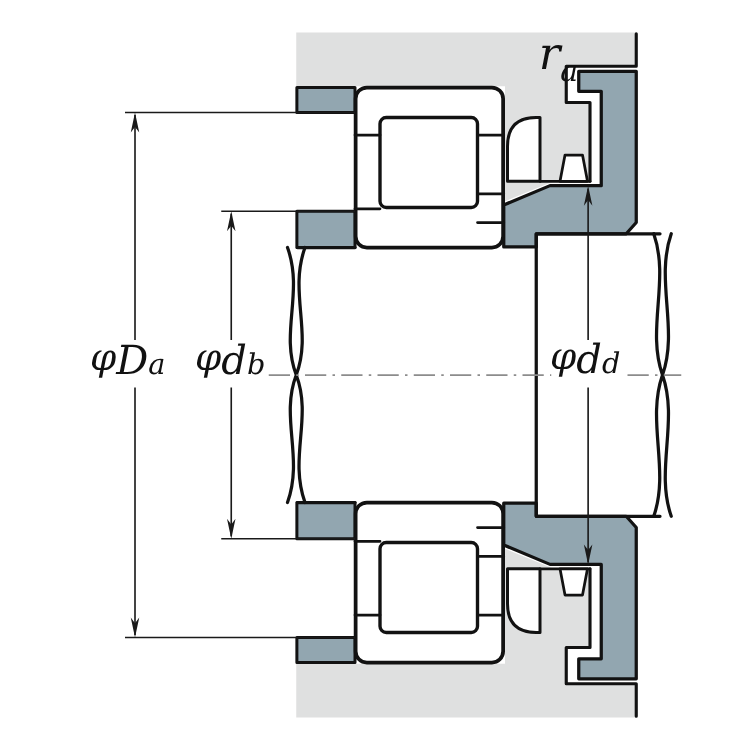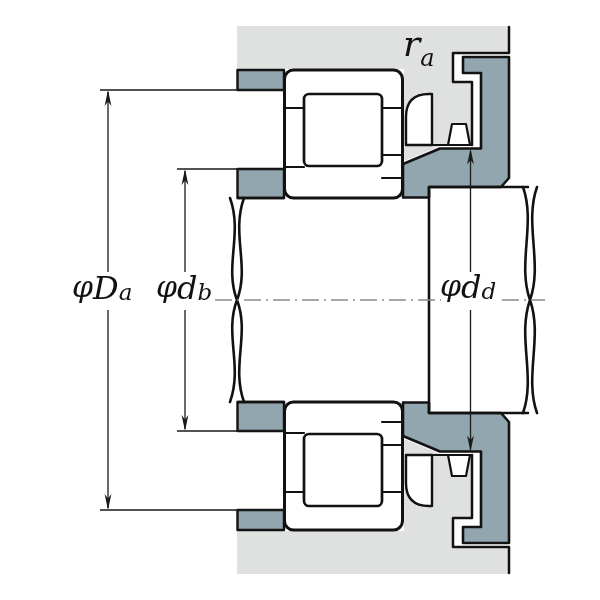--- a/index.html
+++ b/index.html
@@ -4,21 +4,21 @@
 <style>
   html,body{margin:0;padding:0;background:#fff;}
   .stage{position:relative;width:600px;height:600px;background:#fff;overflow:hidden;
          font-family:"DejaVu Serif", serif;}
   .stage svg{position:absolute;left:0;top:0;}
   .dim-label{position:absolute;white-space:nowrap;font-style:italic;color:#111;
              line-height:1;display:flex;align-items:flex-start;}
   .dim-label .phi{font-size:30px;}
   .dim-label .main{font-size:32px;}
   .dim-label .sub{font-size:23px;position:relative;top:9px;}
-  .ra-label{position:absolute;white-space:nowrap;font-style:italic;color:#111;line-height:1;}
+  .ra-label{position:absolute;white-space:nowrap;font-style:italic;color:#111;line-height:1;margin-left:28px;}
   .ra-label .main{font-size:36px;}
   .ra-label .sub{font-size:24px;position:relative;top:10px;}
 </style>
 </head>
 <body>
 
 <div class="stage">
 
 <svg width="600" height="600" viewBox="0 0 600 600">
 

